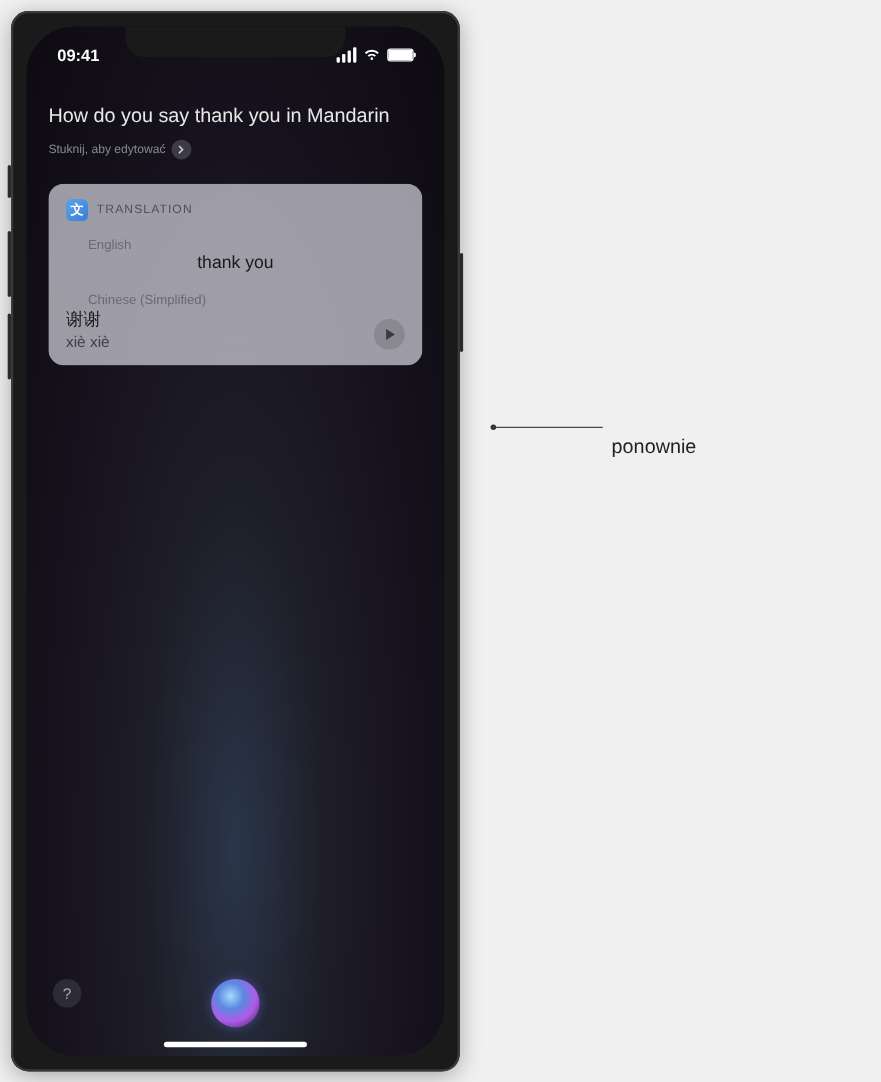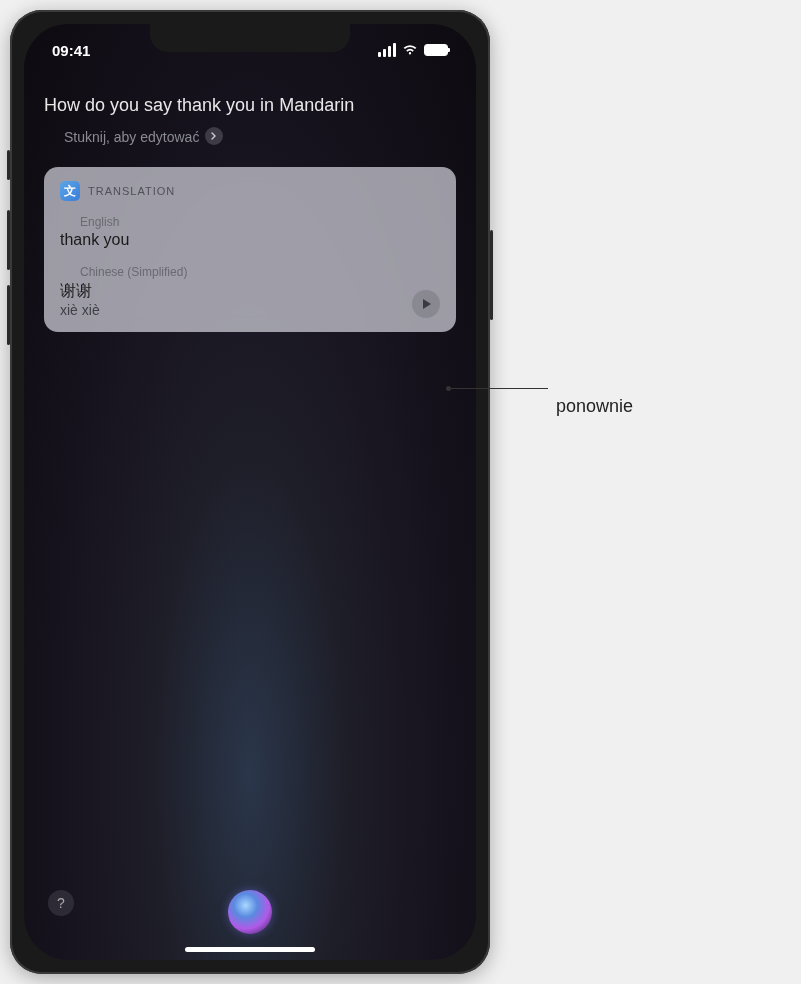--- a/index.html
+++ b/index.html
@@ -7,24 +7,24 @@
       font-family: -apple-system, BlinkMacSystemFont, "Segoe UI", Helvetica, sans-serif;
       background: #f0f0f0;
       width: 801px;
       height: 984px;
       position: relative;
     }
     .phone-frame {
       position: absolute;
       left: 10px;
       top: 10px;
-      width: 480px;
+      width: 408px;
       height: 964px;
       background: #1a1a1a;
-      border-radius: 32px;
+      border-radius: 16px;
       padding: 14px;
       box-shadow: inset 0 0 0 2px #3a3a3a, 0 4px 20px rgba(0,0,0,0.3);
     }
     .side-button {
       position: absolute;
       background: #2a2a2a;
       border-radius: 2px;
     }
     .btn-mute { left: -3px; top: 140px; width: 3px; height: 30px; }
     .btn-volup { left: -3px; top: 200px; width: 3px; height: 60px; }
@@ -80,26 +80,25 @@
     .content { padding: 30px 20px 0; }
     .query {
       color: #e8e8e8;
       font-size: 18px;
       font-weight: 400;
       line-height: 1.3;
       margin-bottom: 10px;
     }
     .edit-hint {
       color: #8a8a92;
-      font-size: 14px;
+      font-size: 11px;
       display: flex;
-      align-items: flex-end;
+      align-items: center;
       gap: 6px;
       margin-bottom: 22px;
-      margin-left: 20px;
     }
     .chevron-circle {
       width: 18px; height: 18px;
       border-radius: 50%;
       background: rgba(120,120,130,0.4);
       display: flex; align-items: center; justify-content: center;
       font-size: 10px; color: #ccc;
     }
 
     .card {
@@ -128,20 +127,21 @@
     .lang-label {
       font-size: 12px;
       color: #6a6a72;
       margin-bottom: 2px;
       margin-left: 20px;
     }
     .src-text {
       font-size: 16px;
       color: #1a1a1a;
       margin-bottom: 16px;
+      text-align: center;
     }
     .target-row {
       display: flex;
       justify-content: space-between;
       align-items: flex-end;
     }
     .target-text {
       font-size: 16px;
       color: #1a1a1a;
       line-height: 1.3;

